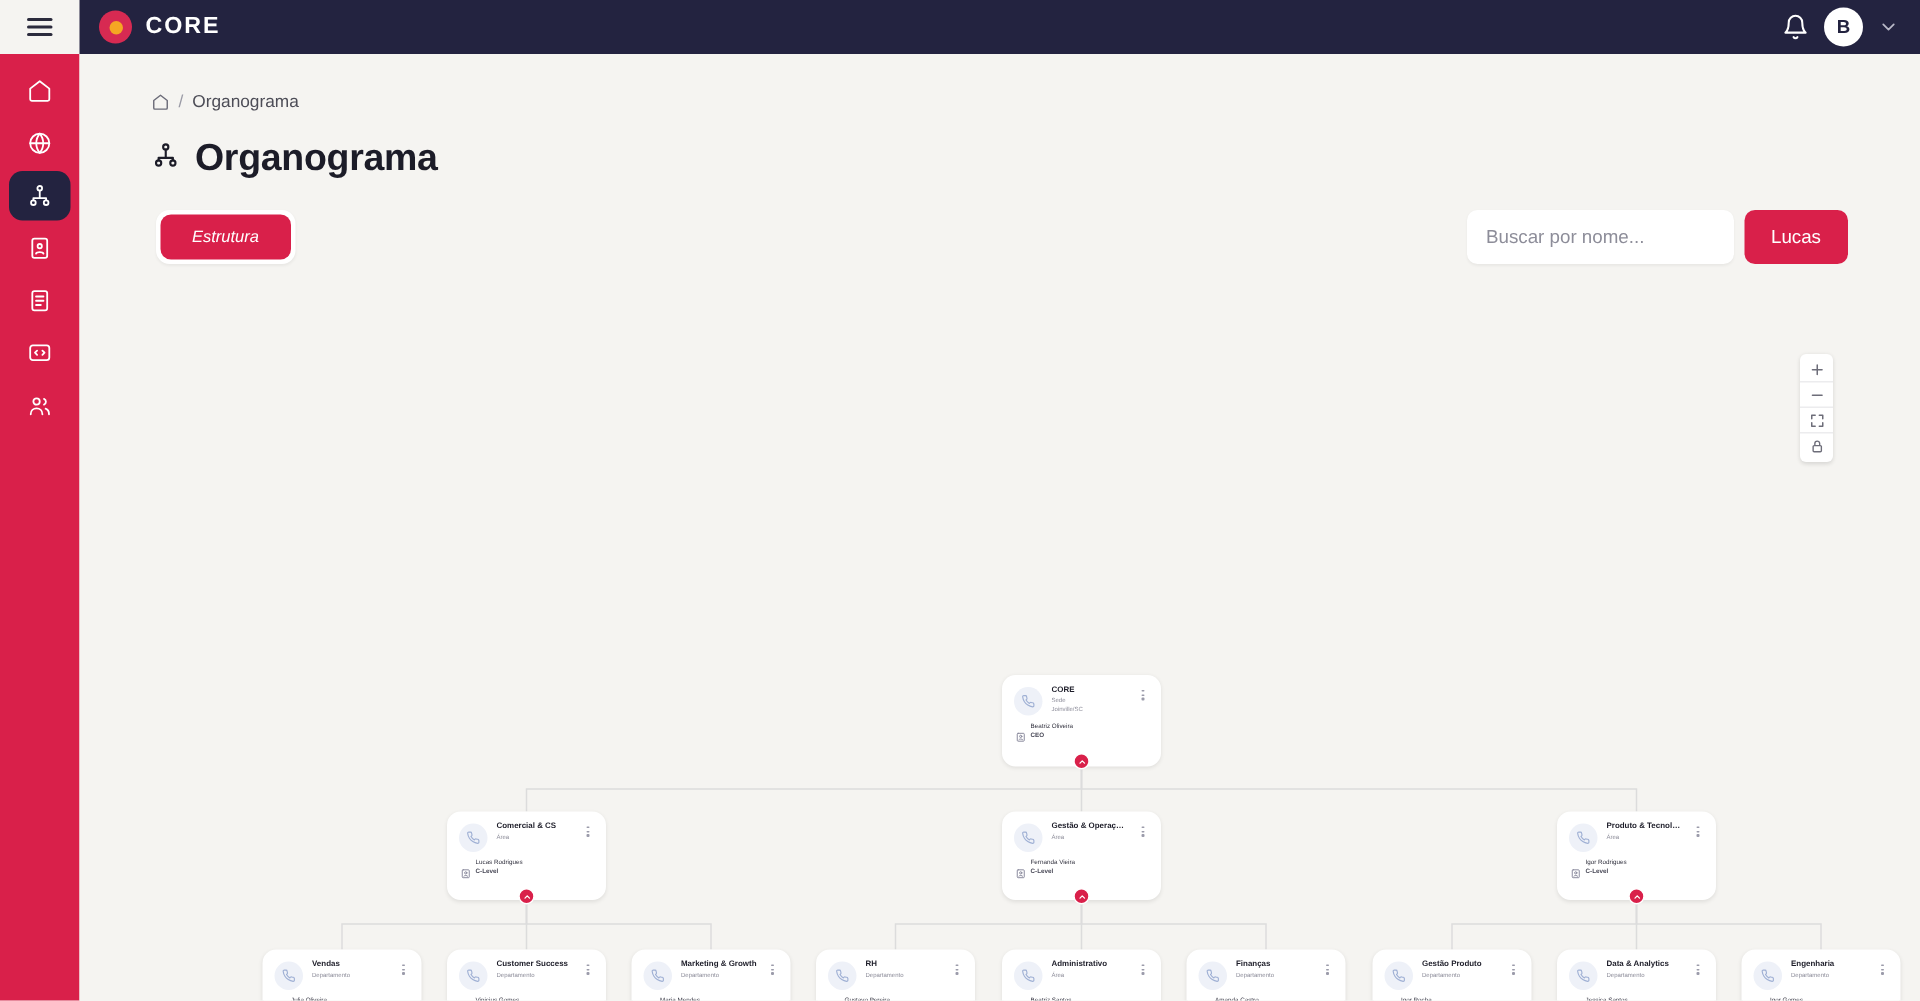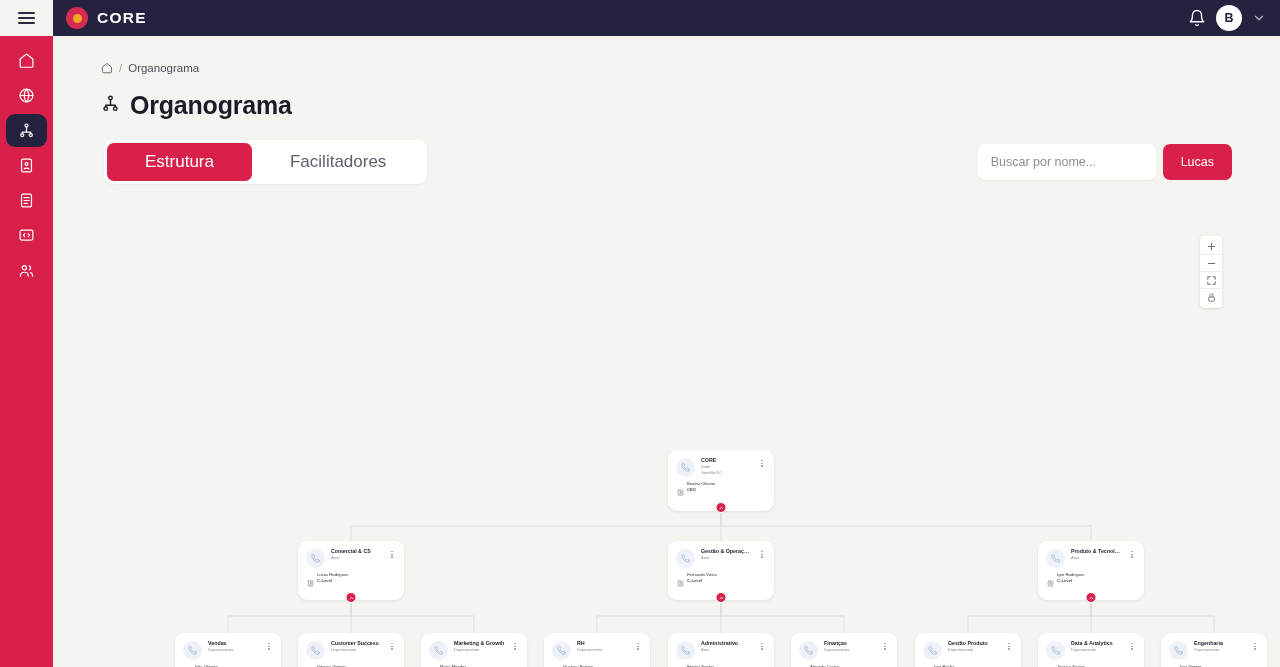--- a/index.html
+++ b/index.html
@@ -93,22 +93,22 @@
 
   .controls-row {
     display: flex; align-items: center;
     padding: 20px 48px 0 51px;
   }
   .tabs {
     display: flex; background: #ffffff; border-radius: 9px; padding: 3px;
     box-shadow: 0 1px 2px rgba(0,0,0,0.05);
   }
   .tab {
-    padding: 9px 38px; border-radius: 7px; font-size: 17px;
-    color: #5f5f6b; cursor: pointer; white-space: nowrap;
+    padding: 9px 21px; border-radius: 7px; font-size: 11px;
+    color: #5f5f6b; cursor: pointer; white-space: nowrap; font-style: italic;
   }
   .tab.active { background: #d9204a; color: #ffffff; }
 
   .search-group { margin-left: auto; display: flex; align-items: flex-start; gap: 7px; }
   .search-input {
     width: 178px; height: 36px; border-radius: 7px; border: none;
     background: #ffffff; padding: 0 13px; font-size: 12.5px; color: #33333d;
     font-family: "Liberation Sans", sans-serif;
     box-shadow: 0 1px 2px rgba(0,0,0,0.05);
   }
@@ -285,21 +285,20 @@
         <circle cx="18" cy="18.5" r="2.2"></circle>
         <path d="M12 7.2v3.6M6 16.3v-2.1h12v2.1M12 10.8v3.4"></path>
       </svg>
     </span>
     <span class="page-title">Organograma</span>
   </div>
 
   <div class="controls-row">
     <div class="tabs">
       <div class="tab active">Estrutura</div>
-      <div class="tab">Facilitadores</div>
     </div>
     <div class="search-group">
       <input class="search-input" type="text" placeholder="Buscar por nome..." style="">
       <button class="search-btn">Lucas</button>
     </div>
   </div>
 
   <div class="canvas">
     <svg class="edges" width="1227" height="471">
       <g stroke="#dcdcdc" stroke-width="1" fill="none">

